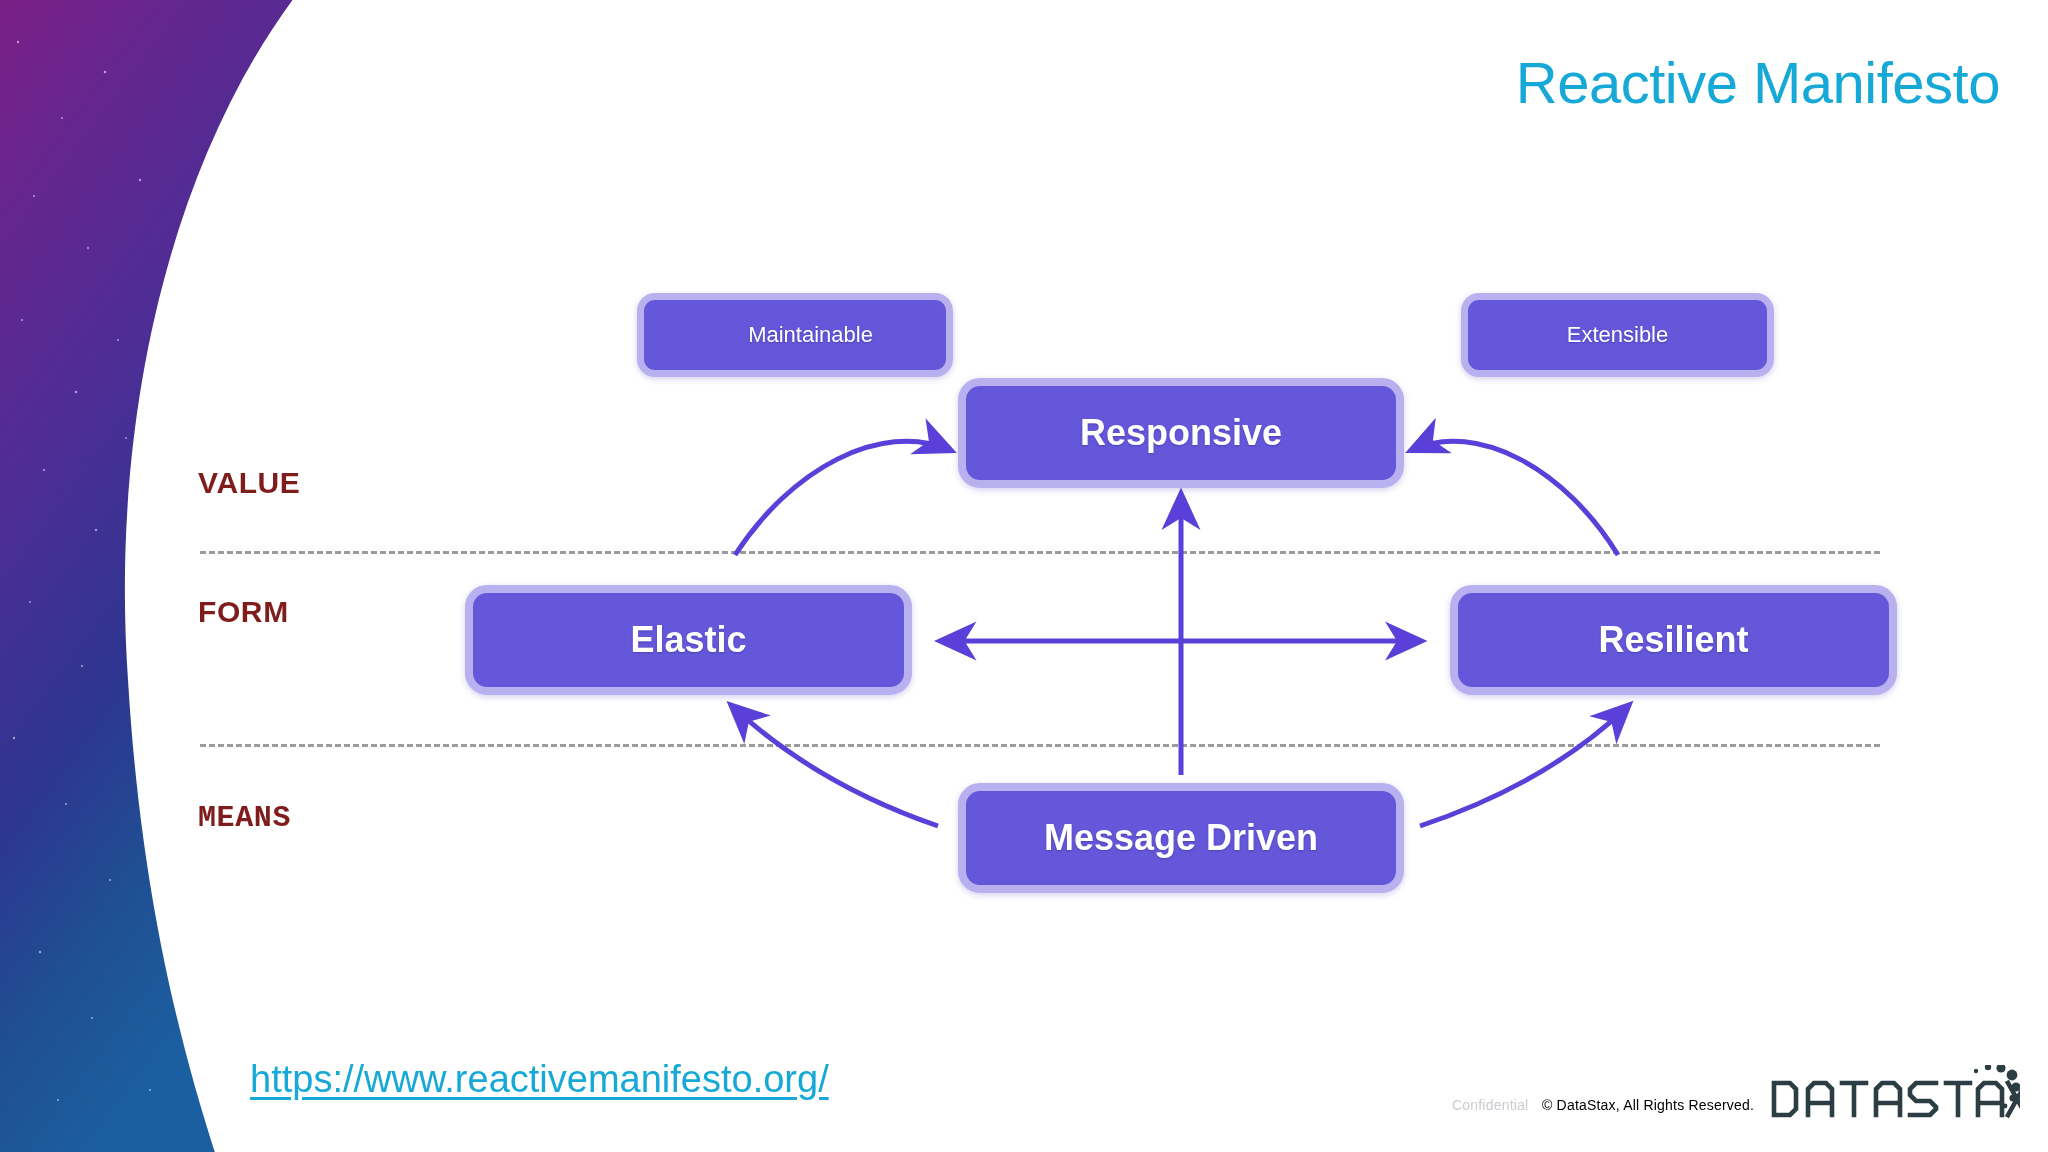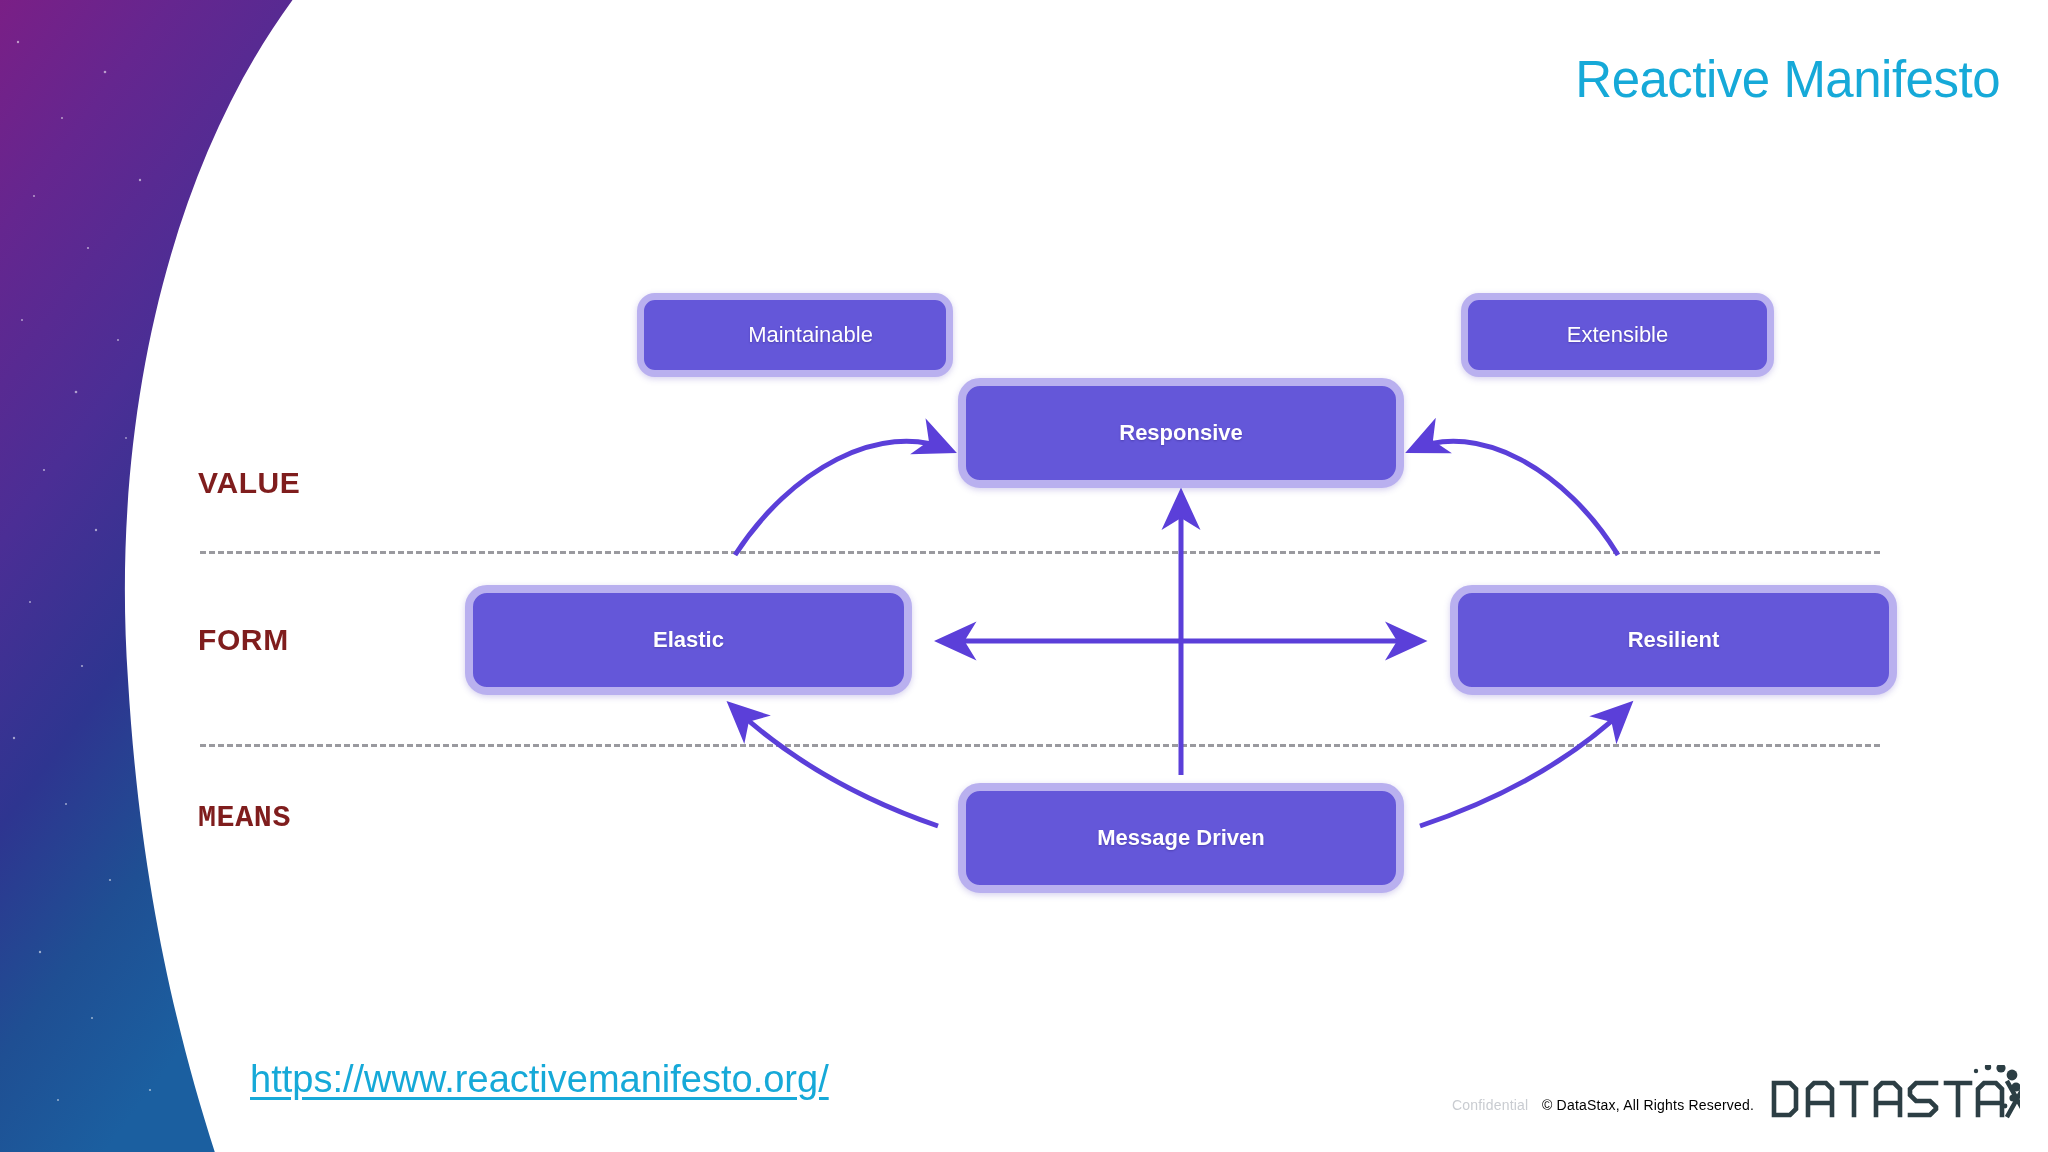--- a/index.html
+++ b/index.html
@@ -32,40 +32,40 @@
     overflow: hidden;
     z-index: 1;
   }
   .left-deco svg { display: block; }
 
   
   .title {
     position: absolute;
     right: 48px;
     top: 54px;
-    font-size: 51px;
+    font-size: 58px;
     line-height: 1.0;
     letter-spacing: -0.5px;
     color: #16a9d8;
     font-weight: 400;
     white-space: nowrap;
     z-index: 5;
   }
 
   
   .row-label {
     position: absolute;
     font-size: 30px;
     font-weight: bold;
     color: #7f1d1d;
     letter-spacing: 0.6px;
     z-index: 4;
   }
   .row-label.value  { left: 198px; top: 466px; }
-  .row-label.form   { left: 198px; top: 623px; }
+  .row-label.form   { left: 198px; top: 595px; }
   .row-label.means  { left: 198px; top: 801px; font-family: Liberation Mono, monospace; }
 
   
   .divider {
     position: absolute;
     left: 200px;
     width: 1680px;
     height: 0;
     border-top: 3px dashed #9a9a9f;
     z-index: 2;
@@ -96,21 +96,21 @@
   
   .node.small {
     border-width: 7px;
     border-radius: 18px;
   }
   .node.small .node-label {
     font-size: 22px;
     font-weight: normal;
   }
 
-  .node.big .node-label { font-size: 22px; }
+  .node.big .node-label { font-size: 36px; }
 
   
   .node.maintainable { left: 637px;  top: 293px; width: 316px; height: 84px; padding-left: 31px;  }
   .node.extensible   { left: 1413px; top: 293px; width: 313px; height: 84px; margin-left: 48px;  }
   .node.responsive   { left: 958px;  top: 378px; width: 446px; height: 110px; }
   .node.elastic      { left: 465px;  top: 585px; width: 447px; height: 110px; }
   .node.resilient    { left: 1450px; top: 585px; width: 447px; height: 110px; }
   .node.messagedriven{ left: 958px;  top: 783px; width: 446px; height: 110px; }
 
   

